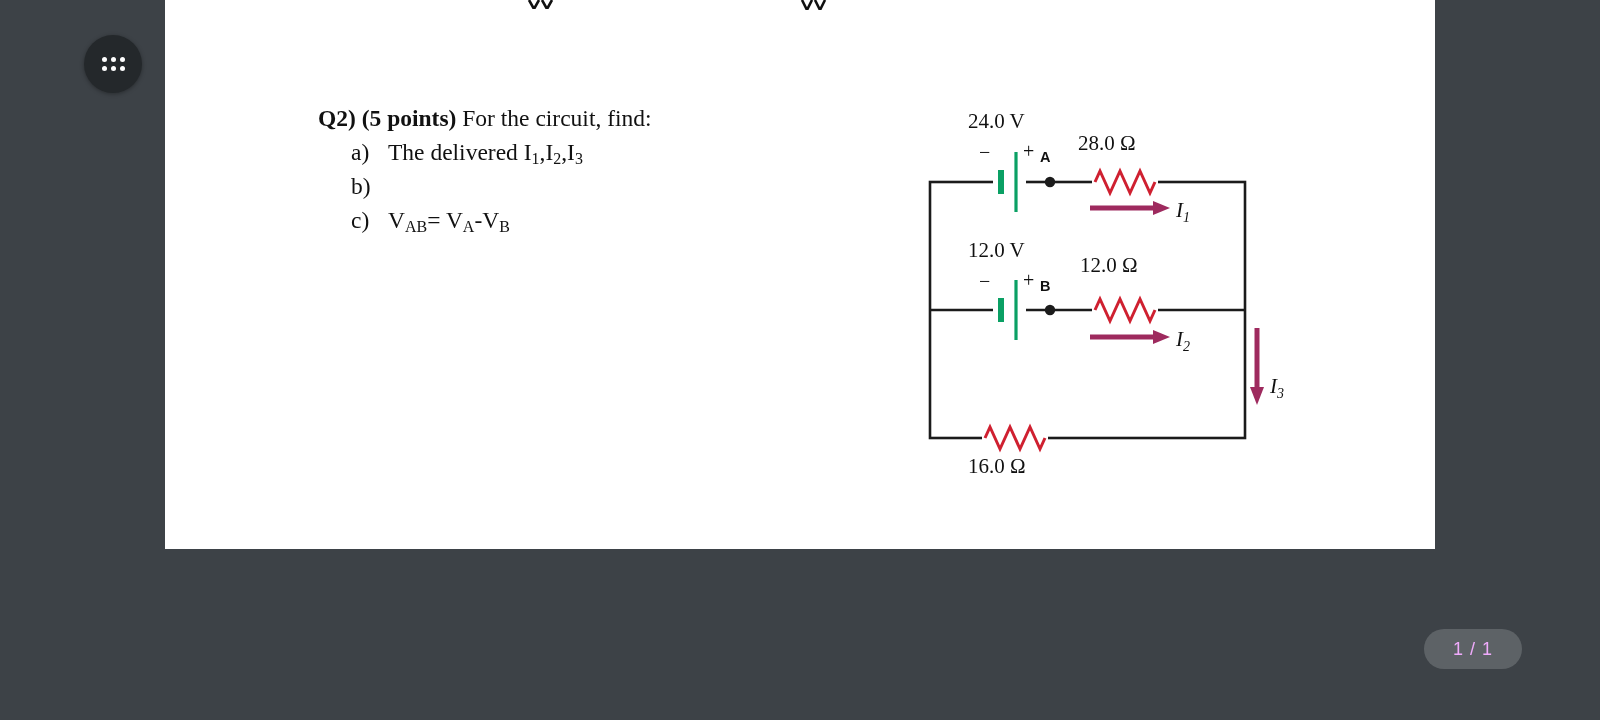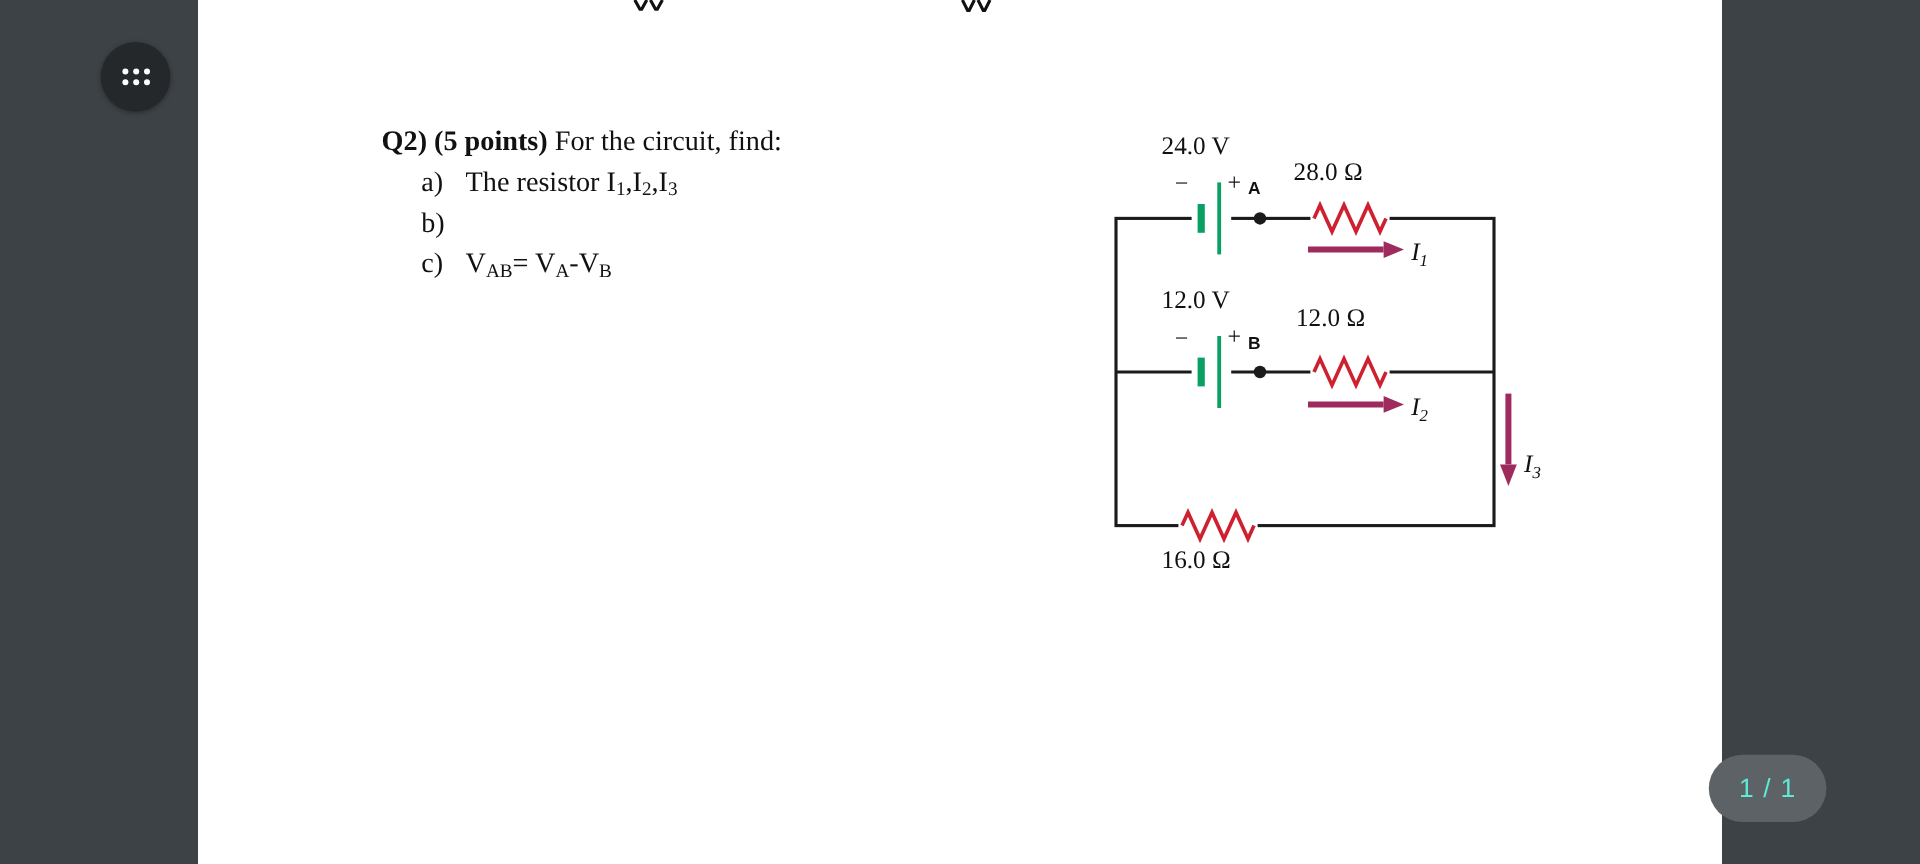--- a/index.html
+++ b/index.html
@@ -7,38 +7,38 @@
     --wire:#1b1b1b; --battery:#0aa064; --resistor:#cf2030; --current:#9e2a5e; --ink:#111111;
   }
   *{box-sizing:border-box;}
   html,body{margin:0;padding:0;}
   body{
     width:1600px;height:720px;position:relative;overflow:hidden;
     background:var(--bg);
     font-family:"Liberation Serif", serif;
   }
   .page{
-    position:absolute;left:165px;top:0;width:1270px;height:720px;
+    position:absolute;left:165px;top:0;width:1270px;height:549px;
     background:var(--page);
   }
   
   .frag{position:absolute;top:0;}
   
   .menu-btn{
     position:absolute;left:84px;top:35px;width:58px;height:58px;border-radius:50%;
     background:var(--btn);border:none;display:flex;align-items:center;justify-content:center;
     cursor:pointer;box-shadow:0 1px 4px rgba(0,0,0,.35);
   }
   .dots{display:grid;grid-template-columns:repeat(3,5px);grid-template-rows:repeat(2,5px);gap:4px;}
   .dots i{display:block;width:5px;height:5px;border-radius:50%;background:#fff;}
   
   .page-indicator{
-    position:absolute;left:1424px;top:629px;width:98px;height:56px;border-radius:28px;
-    background:var(--pill);color:#5eead4;display:flex;align-items:center;justify-content:center;
-    font-family:"Liberation Sans", sans-serif;font-size:22px;letter-spacing:1px;
+    position:absolute;left:1424px;top:629px;width:98px;height:40px;border-radius:28px;
+    background:var(--pill);color:#f0abfc;display:flex;align-items:center;justify-content:center;
+    font-family:"Liberation Sans", sans-serif;font-size:18px;letter-spacing:1px;
   }
   
   .problem{position:absolute;left:153px;top:101px;color:var(--ink);font-size:23.5px;line-height:34px;}
   .problem .bold{font-weight:bold;}
   .items{margin-top:0;}
   .item{display:flex;padding-left:33px;}
   .item .lbl{width:37px;flex:0 0 37px;}
   sub{font-size:0.68em;vertical-align:-0.22em;line-height:0;}
   
   .circuit{position:absolute;left:735px;top:95px;}
@@ -66,21 +66,21 @@
   </svg>
   <svg class="frag" style="left:635px" width="34" height="10" viewBox="0 0 34 10">
     <path d="M2,0 L7,10 L12,0 M15,0 L20,10 L25,0" stroke="#111" stroke-width="2.6" fill="none"></path>
   </svg>
 
   <div class="problem">
     <div class="heading"><span class="bold">Q2) (5 points)</span><span> For the circuit, find:</span></div>
     <div class="items">
       <div class="item">
         <span class="lbl">a)</span>
-        <span class="txt"><span>The resistor I</span><sub>1</sub><span>,I</span><sub>2</sub><span>,I</span><sub>3</sub></span>
+        <span class="txt"><span>The delivered I</span><sub>1</sub><span>,I</span><sub>2</sub><span>,I</span><sub>3</sub></span>
       </div>
       <div class="item">
         <span class="lbl">b)</span>
       </div>
       <div class="item">
         <span class="lbl">c)</span>
         <span class="txt"><span>V</span><sub>AB</sub><span>= V</span><sub>A</sub><span>-V</span><sub>B</sub></span>
       </div>
     </div>
   </div>

